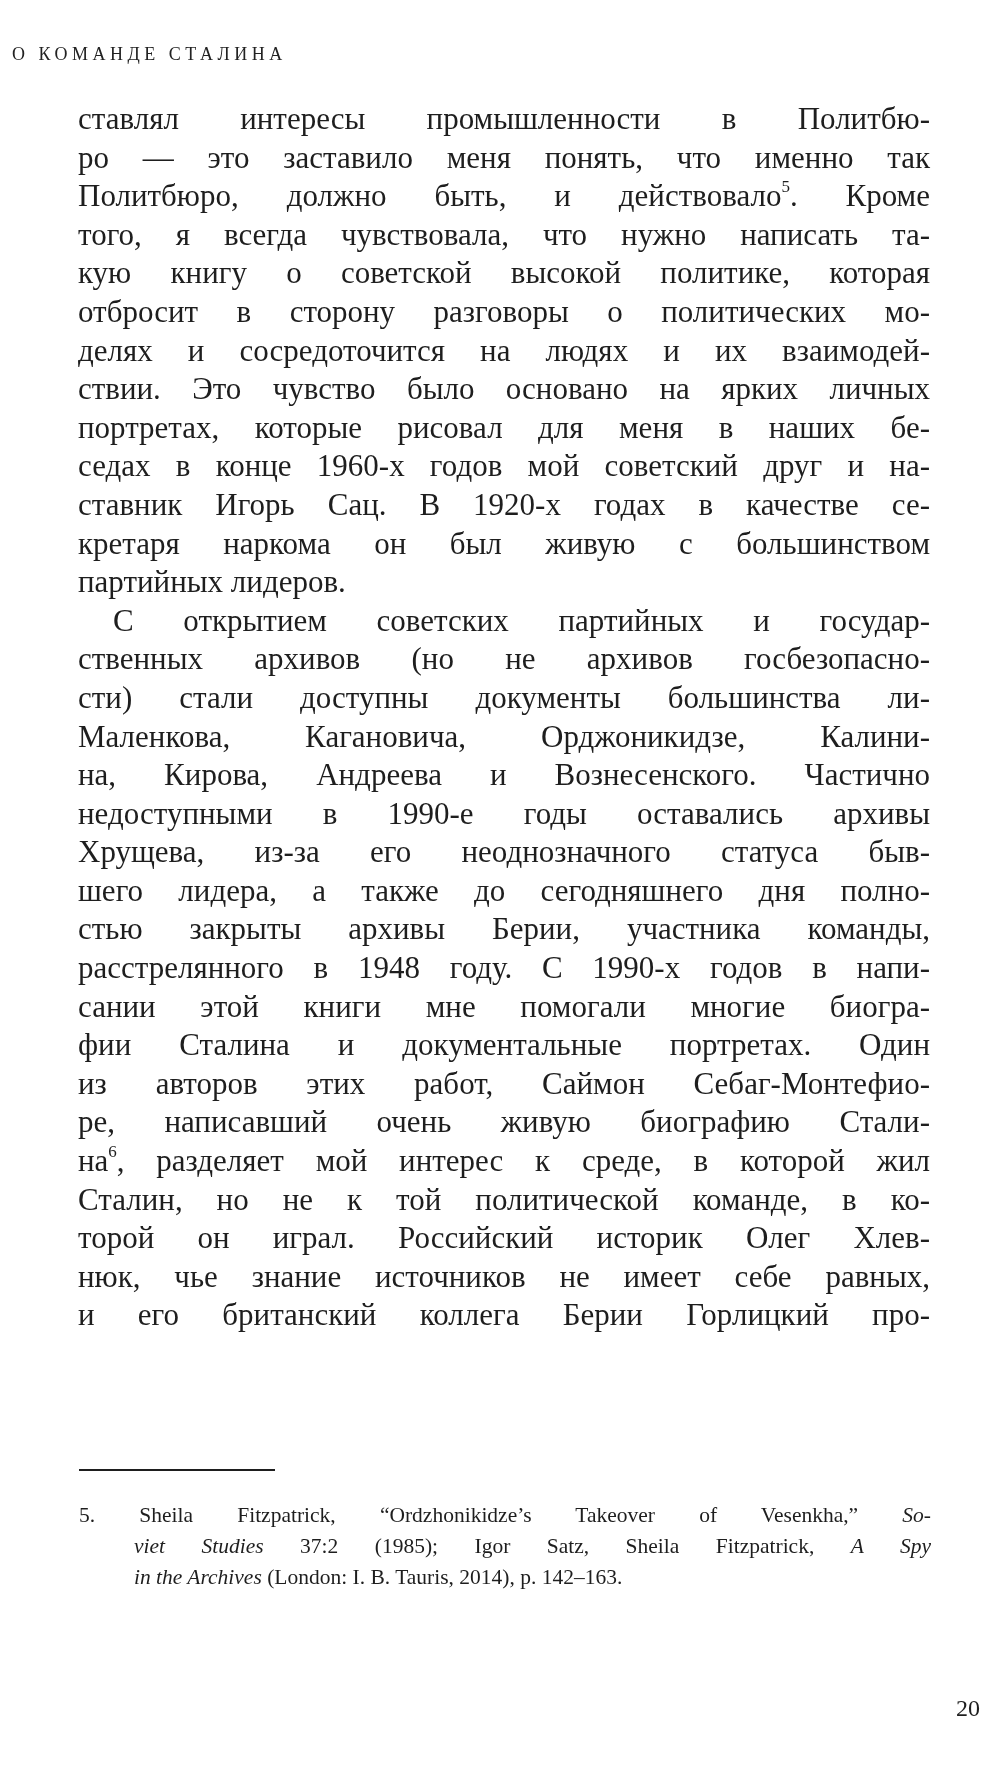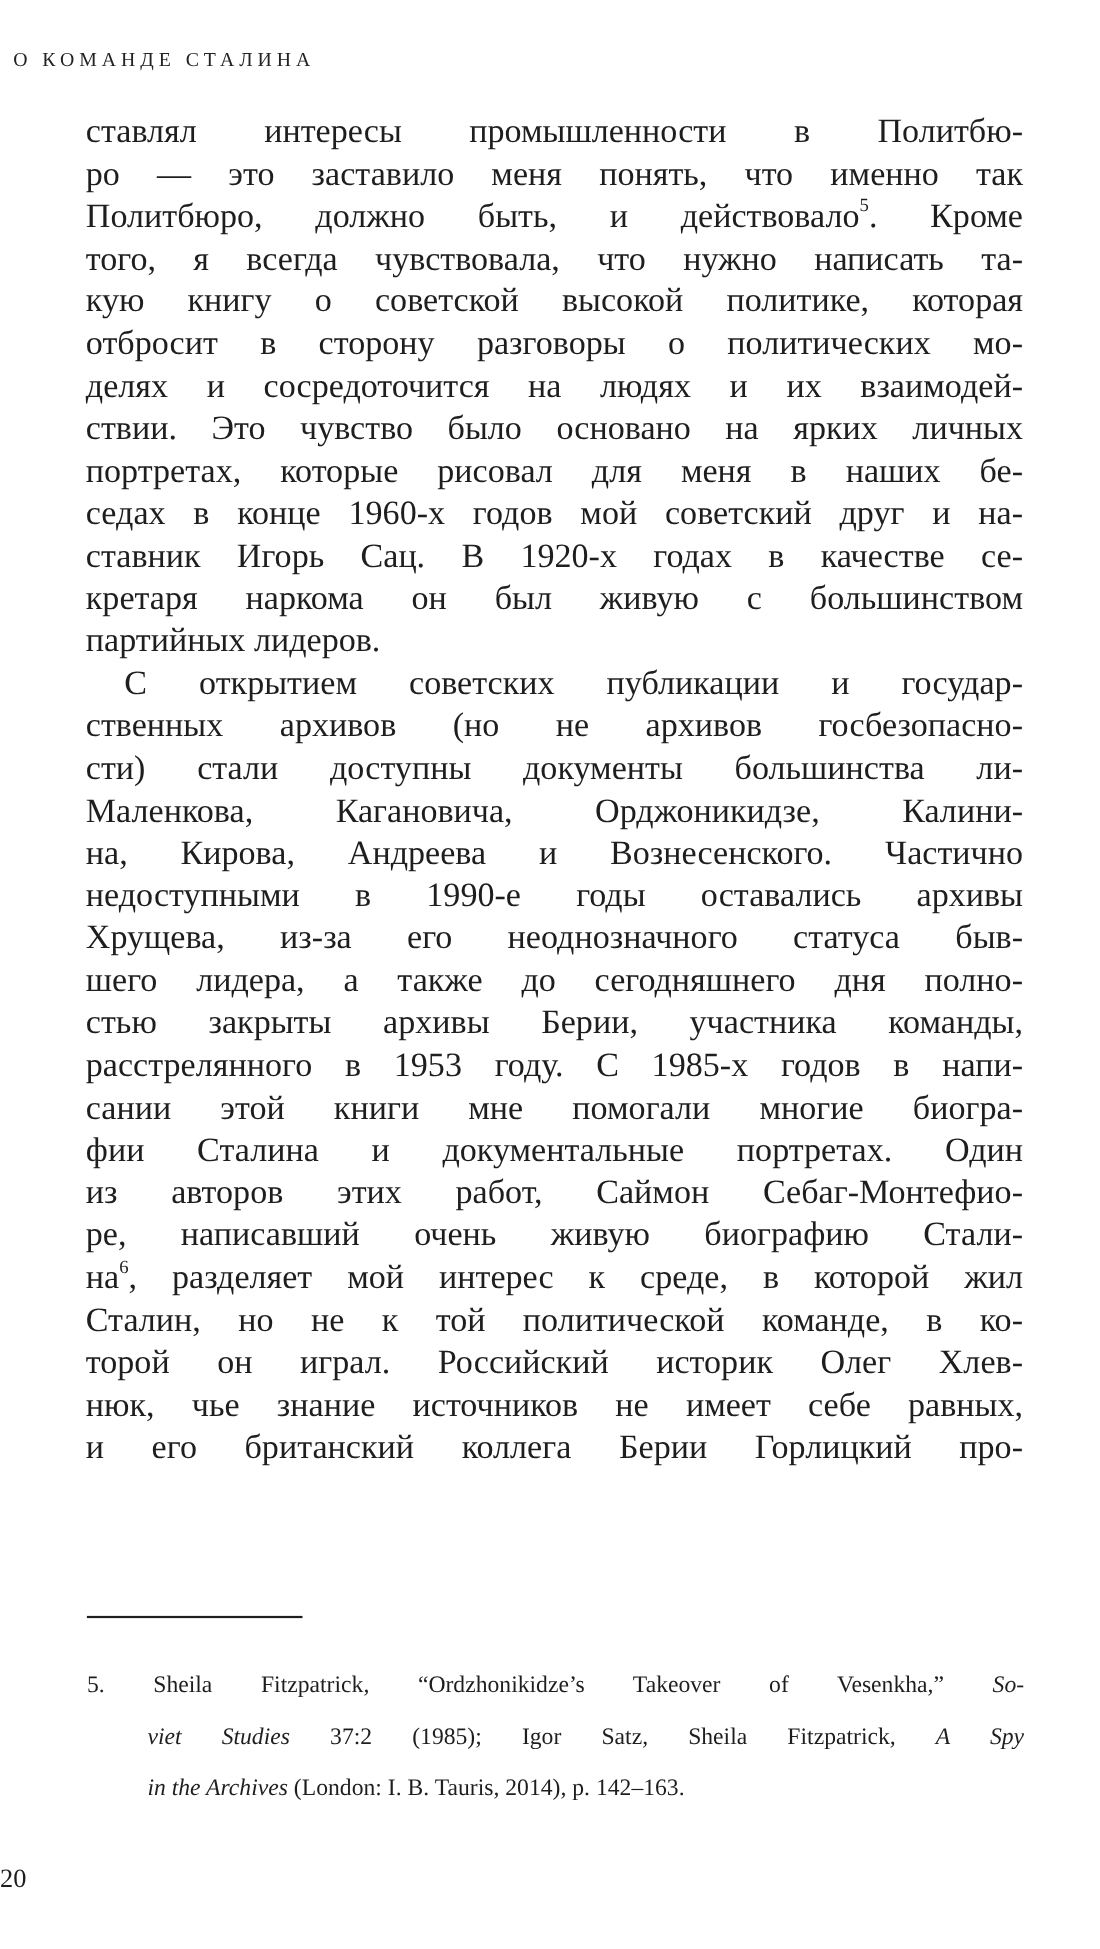--- a/index.html
+++ b/index.html
@@ -27,28 +27,28 @@
   .rule {
     position: absolute; top: 1469px; left: 79px; width: 196px; height: 2px;
     background: #1e1e1e;
   }
   .footnotes {
     position: absolute; top: 1500px; left: 79px; width: 852px;
     font-size: 21.5px;
   }
   .fn-line {
     display: block; height: 31px; line-height: 31px; white-space: nowrap;
-    text-align: justify; text-align-last: justify; margin-top: 16px;
+    text-align: justify; text-align-last: justify;
   }
   .fn-line.cont { padding-left: 55px; }
   .fn-line.last { text-align-last: left; }
   .fn-line i { font-style: italic; }
   .page-number {
     position: absolute; top: 1695px; left: 0; width: 980px;
-    text-align: left; font-size: 24px;
+    text-align: right; font-size: 24px;
   }
 </style>
 </head>
 <body>
 
 <div class="running-head">О КОМАНДЕ СТАЛИНА</div>
 
 <div class="body-text">
   <span class="line">ставлял интересы промышленности в Политбю-</span>
   <span class="line">ро — это заставило меня понять, что именно так</span>
@@ -56,30 +56,30 @@
   <span class="line">того, я всегда чувствовала, что нужно написать та-</span>
   <span class="line">кую книгу о советской высокой политике, которая</span>
   <span class="line">отбросит в сторону разговоры о политических мо-</span>
   <span class="line">делях и сосредоточится на людях и их взаимодей-</span>
   <span class="line">ствии. Это чувство было основано на ярких личных</span>
   <span class="line">портретах, которые рисовал для меня в наших бе-</span>
   <span class="line">седах в конце 1960-х годов мой советский друг и на-</span>
   <span class="line">ставник Игорь Сац. В 1920-х годах в качестве се-</span>
   <span class="line">кретаря наркома он был живую с большинством</span>
   <span class="line last">партийных лидеров.</span>
-  <span class="line indent">С открытием советских публикации и государ-</span>
+  <span class="line indent">С открытием советских партийных и государ-</span>
   <span class="line">ственных архивов (но не архивов госбезопасно-</span>
   <span class="line">сти) стали доступны документы большинства ли-</span>
   <span class="line">Маленкова, Кагановича, Орджоникидзе, Калини-</span>
   <span class="line">на, Кирова, Андреева и Вознесенского. Частично</span>
   <span class="line">недоступными в 1990-е годы оставались архивы</span>
   <span class="line">Хрущева, из-за его неоднозначного статуса быв-</span>
   <span class="line">шего лидера, а также до сегодняшнего дня полно-</span>
   <span class="line">стью закрыты архивы Берии, участника команды,</span>
-  <span class="line">расстрелянного в 1953 году. С 1985-х годов в напи-</span>
+  <span class="line">расстрелянного в 1948 году. С 1990-х годов в напи-</span>
   <span class="line">сании этой книги мне помогали многие биогра-</span>
   <span class="line">фии Сталина и документальные портретах. Один</span>
   <span class="line">из авторов этих работ, Саймон Себаг-Монтефио-</span>
   <span class="line">ре, написавший очень живую биографию Стали-</span>
   <span class="line"><span>на</span><sup>6</sup><span>, разделяет мой интерес к среде, в которой жил</span></span>
   <span class="line">Сталин, но не к той политической команде, в ко-</span>
   <span class="line">торой он играл. Российский историк Олег Хлев-</span>
   <span class="line">нюк, чье знание источников не имеет себе равных,</span>
   <span class="line">и его британский коллега Берии Горлицкий про-</span>
 </div>

